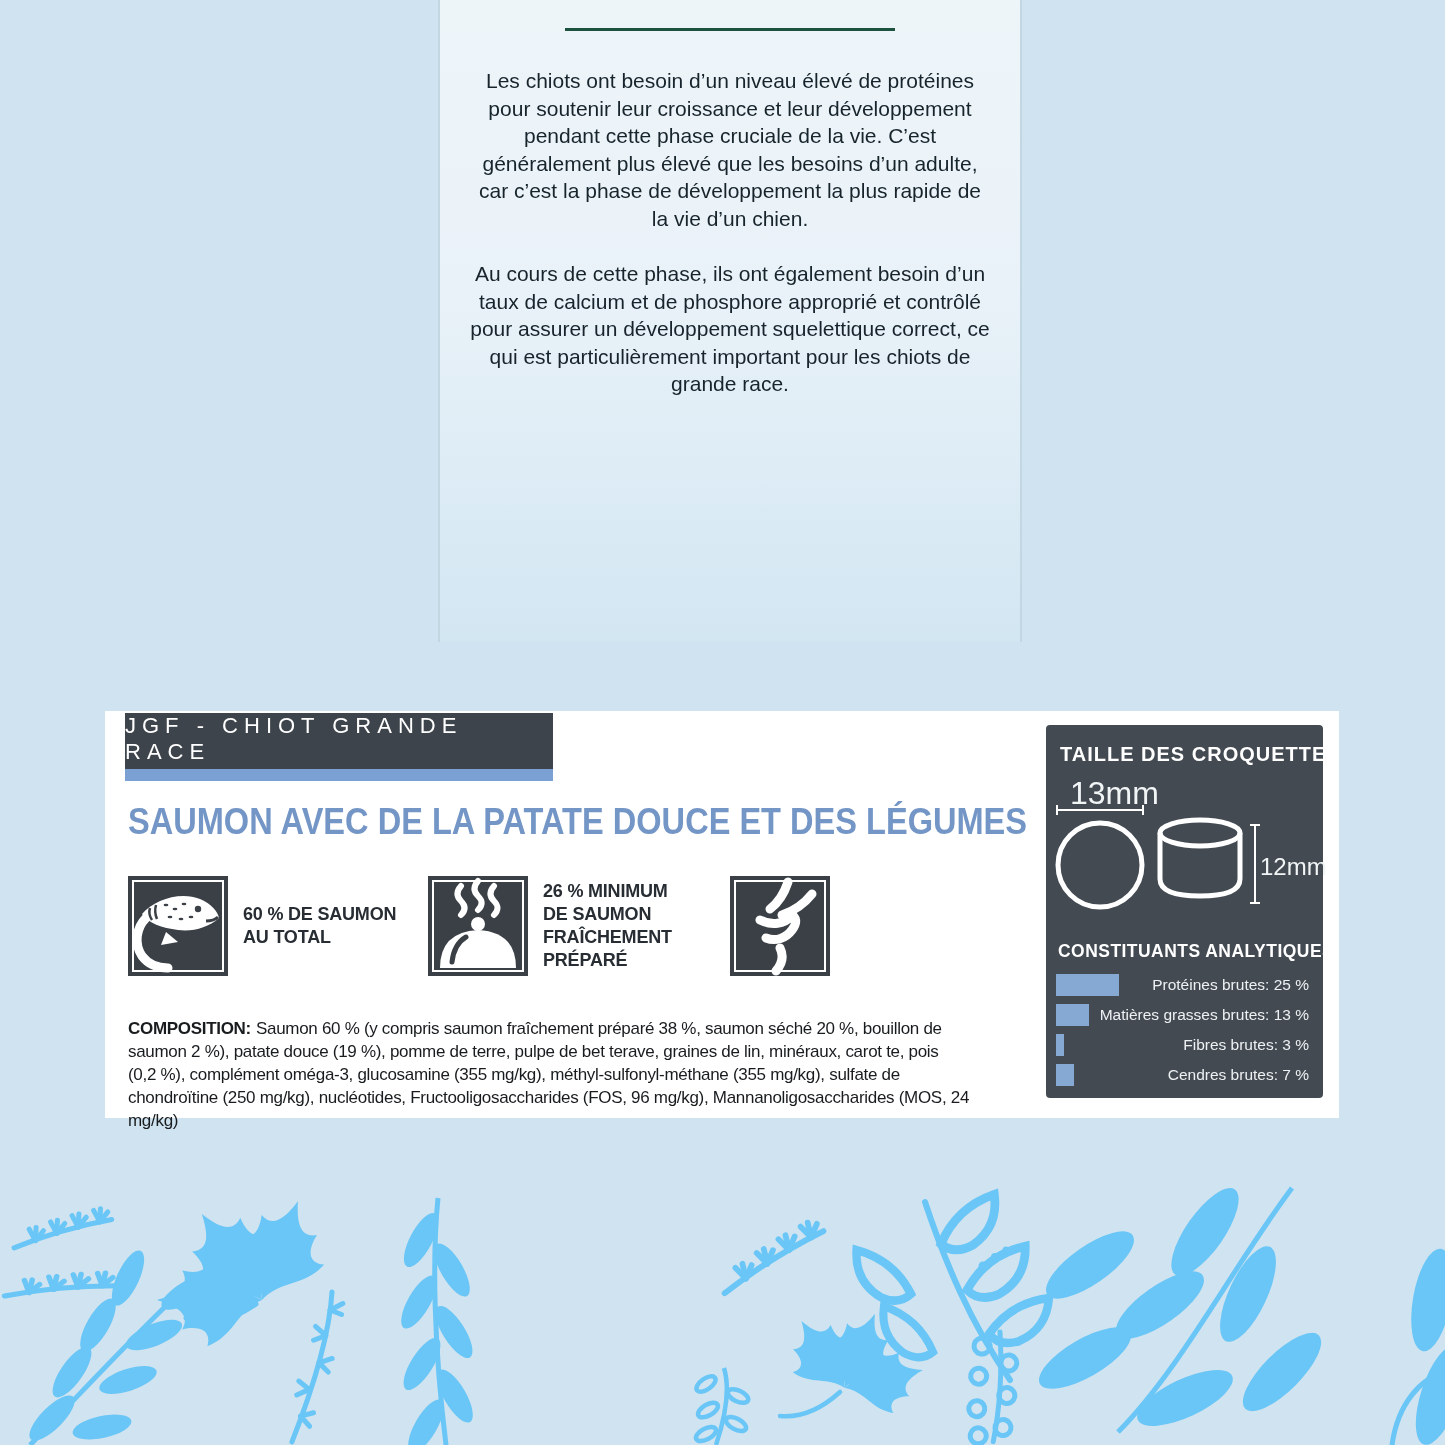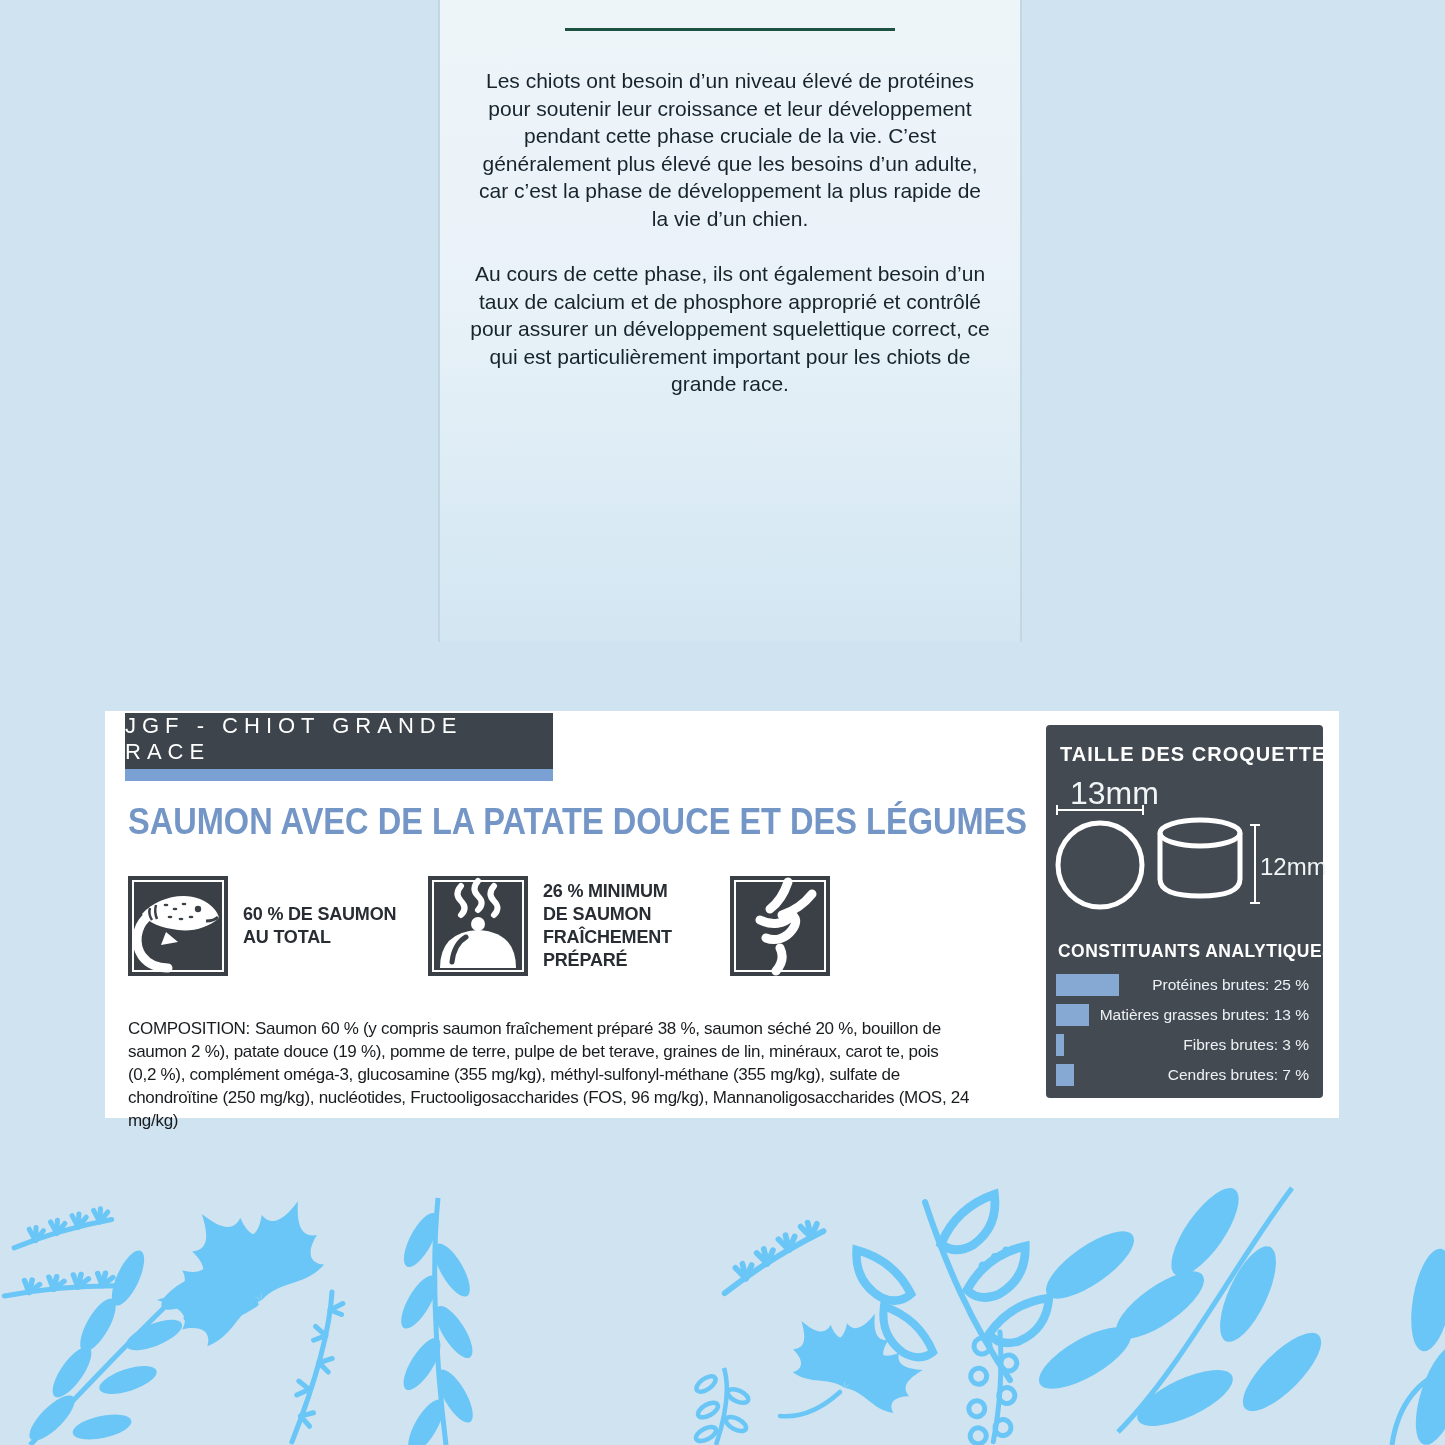--- a/index.html
+++ b/index.html
@@ -43,21 +43,21 @@
   .icon-frame{position:absolute;inset:4px;border:2px solid #ffffff;}
   .icon-box svg{position:absolute;inset:0;width:100%;height:100%;}
   .feature-label{
     font-size:18px;font-weight:bold;color:#272d33;line-height:1.28;
     white-space:pre-line;letter-spacing:-0.2px;
   }
   .composition{
     position:absolute;left:23px;top:306px;width:842px;margin:0;
     font-size:17px;line-height:23px;color:#191c1e;letter-spacing:-0.3px;
   }
-  .comp-label{font-weight:normal;margin-right:5px;}
+  .comp-label{font-weight:bold;margin-right:5px;}
   
   .panel{
     position:absolute;left:1046px;top:725px;width:277px;height:373px;
     background:#434a52;border-radius:4px;color:#fff;
   }
   .panel-title{
     position:absolute;left:14px;top:18px;margin:0;
     font-size:20px;font-weight:bold;letter-spacing:1px;white-space:nowrap;
   }
   .k13{position:absolute;left:24px;top:50px;font-size:32px;color:#f2f5f6;}

